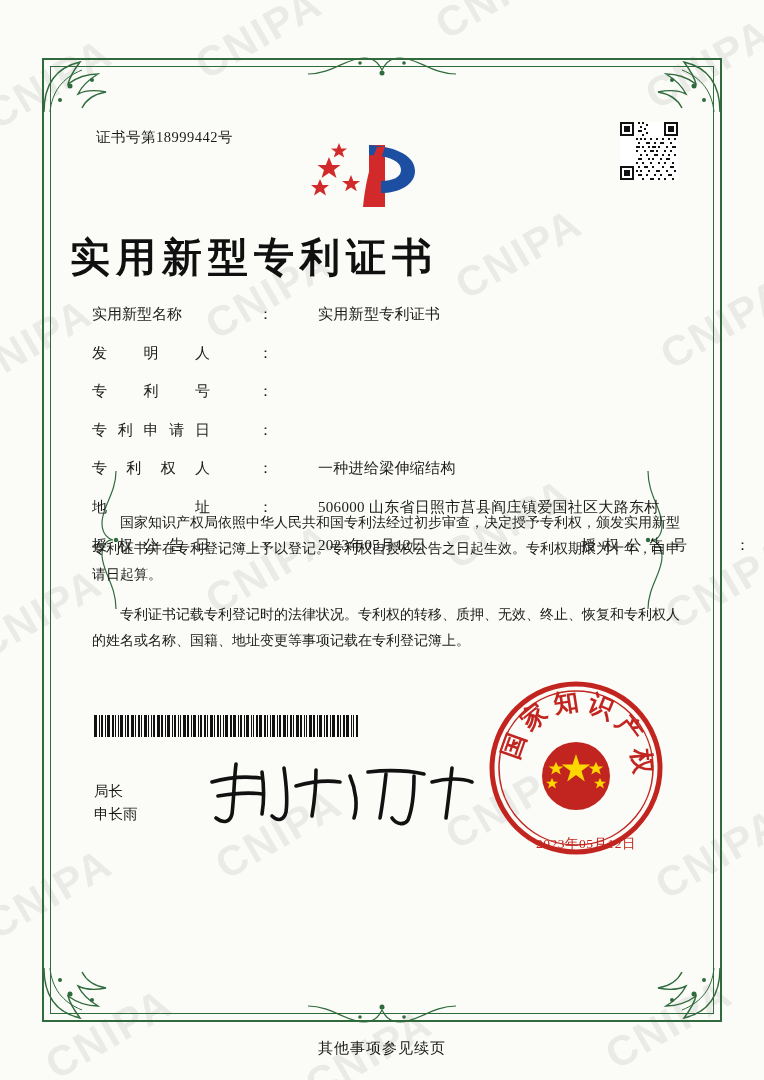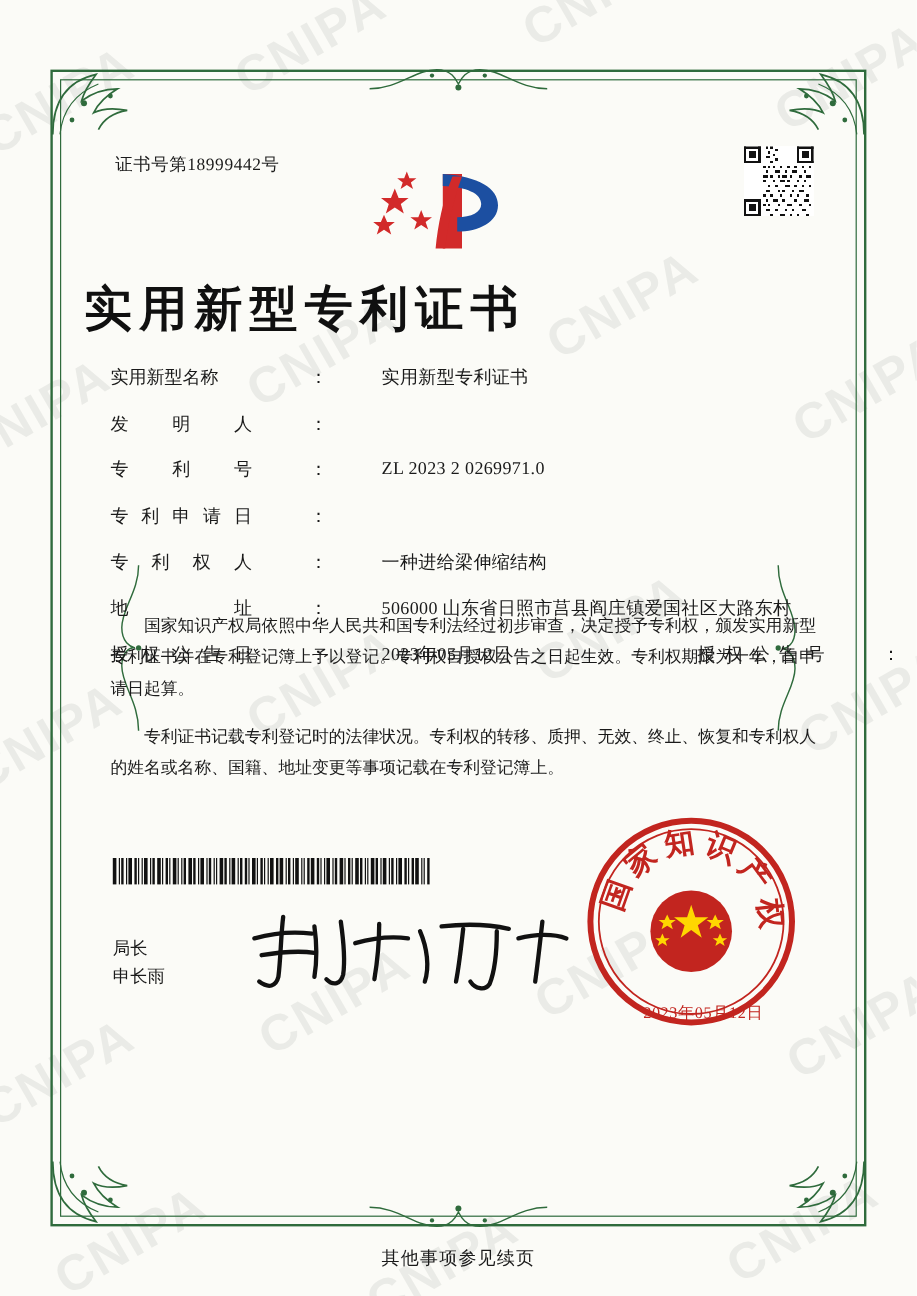--- a/index.html
+++ b/index.html
@@ -476,21 +476,20 @@
         <div class="f-colon">：</div>
       </div>
 
       <div class="field-row">
         <div class="f-label">
           <span>专</span>
           <span>利</span>
           <span>号</span>
         </div>
         <div class="f-colon">：</div>
-        <div class="f-value">ZL 2023 2 0269971.0</div>
       </div>
 
       <div class="field-row">
         <div class="f-label">
           <span>专</span>
           <span>利</span>
           <span>申</span>
           <span>请</span>
           <span>日</span>
         </div>

